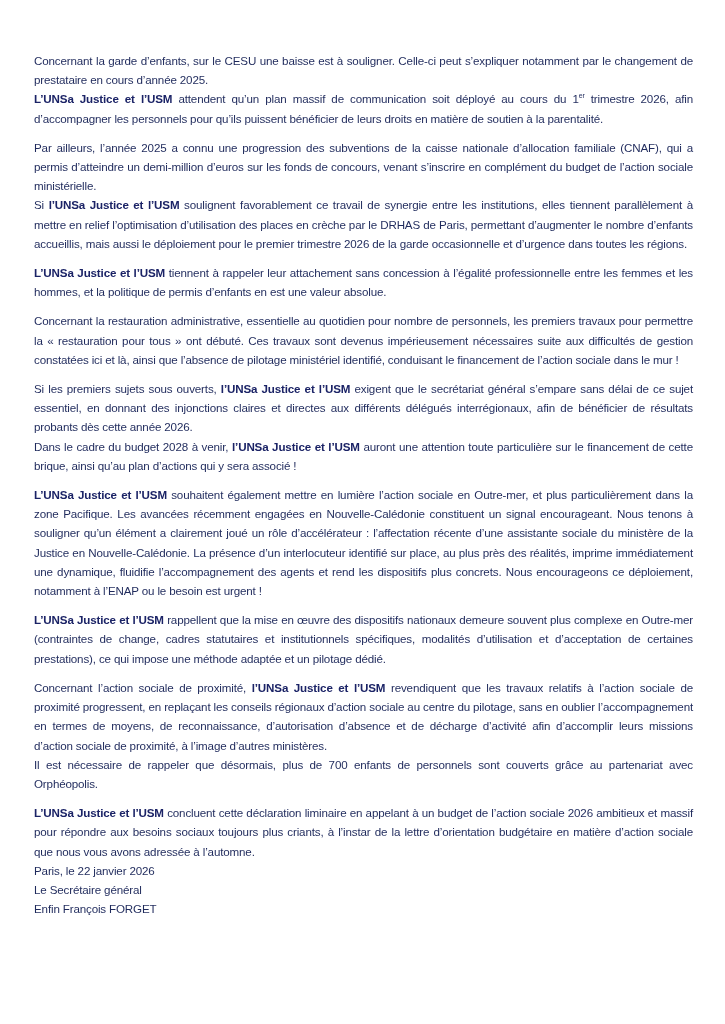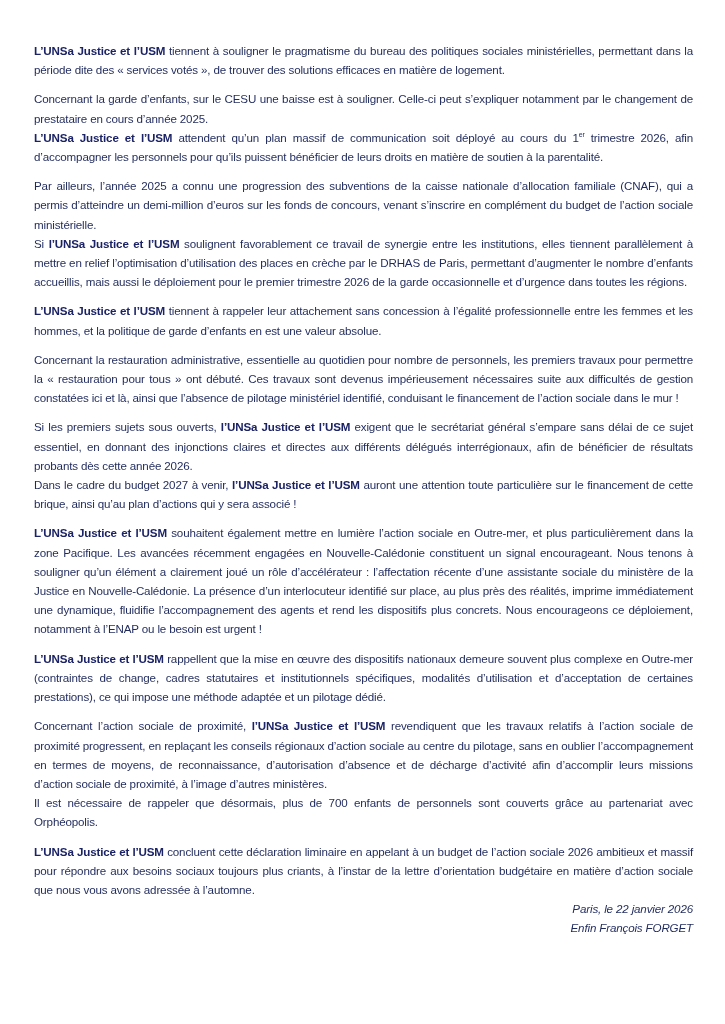--- a/index.html
+++ b/index.html
@@ -7,46 +7,46 @@
   .page {
     position: absolute; left: 34px; top: 41px; width: 659px;
     font-family: "Liberation Sans", sans-serif;
     font-size: 11.6px; line-height: 19.2px; color: #1f2a5c;
     text-align: justify; letter-spacing: -0.15px;
   }
   .page p { margin: 0; }
   .gap { margin-top: 10px !important; }
   .org { font-weight: bold; color: #1b2366; }
   sup { font-size: 7px; line-height: 0; vertical-align: 5px; }
-  .sig { text-align: right; margin: 0; font-style: italic; }
+  .sig { margin: 0; }
 </style>
 </head>
 <body>
 
 <div class="page">
-  <p><span class="org">L’UNSa Justice et l’USM</span><span> tiennent à souligner le pragmatisme du bureau des politiques sociales ministérielles, permettant dans la période dite des « services votés », de trouver des solutions efficaces en matière de logement.</span></p>
 
   <p class="gap"><span>Concernant la garde d’enfants, sur le CESU une baisse est à souligner. Celle-ci peut s’expliquer notamment par le changement de prestataire en cours d’année 2025.</span></p>
   <p><span class="org">L’UNSa Justice et l’USM</span><span> attendent qu’un plan massif de communication soit déployé au cours du 1</span><sup>er</sup><span> trimestre 2026, afin d’accompagner les personnels pour qu’ils puissent bénéficier de leurs droits en matière de soutien à la parentalité.</span></p>
 
   <p class="gap"><span>Par ailleurs, l’année 2025 a connu une progression des subventions de la caisse nationale d’allocation familiale (CNAF), qui a permis d’atteindre un demi-million d’euros sur les fonds de concours, venant s’inscrire en complément du budget de l’action sociale ministérielle.</span></p>
   <p><span>Si </span><span class="org">l’UNSa Justice et l’USM</span><span> soulignent favorablement ce travail de synergie entre les institutions, elles tiennent parallèlement à mettre en relief l’optimisation d’utilisation des places en crèche par le DRHAS de Paris, permettant d’augmenter le nombre d’enfants accueillis, mais aussi le déploiement pour le premier trimestre 2026 de la garde occasionnelle et d’urgence dans toutes les régions.</span></p>
 
-  <p class="gap"><span class="org">L’UNSa Justice et l’USM</span><span> tiennent à rappeler leur attachement sans concession à l’égalité professionnelle entre les femmes et les hommes, et la politique de garde d’enfants en est une valeur absolue.</span></p>
+  <p class="gap"><span class="org">L’UNSa Justice et l’USM</span><span> tiennent à rappeler leur attachement sans concession à l’égalité professionnelle entre les femmes et les hommes, et la politique de permis d’enfants en est une valeur absolue.</span></p>
 
   <p class="gap"><span>Concernant la restauration administrative, essentielle au quotidien pour nombre de personnels, les premiers travaux pour permettre la « restauration pour tous » ont débuté. Ces travaux sont devenus impérieusement nécessaires suite aux difficultés de gestion constatées ici et là, ainsi que l’absence de pilotage ministériel identifié, conduisant le financement de l’action sociale dans le mur !</span></p>
 
   <p class="gap"><span>Si les premiers sujets sous ouverts, </span><span class="org">l’UNSa Justice et l’USM</span><span> exigent que le secrétariat général s’empare sans délai de ce sujet essentiel, en donnant des injonctions claires et directes aux différents délégués interrégionaux, afin de bénéficier de résultats probants dès cette année 2026.</span></p>
-  <p><span>Dans le cadre du budget 2027 à venir, </span><span class="org">l’UNSa Justice et l’USM</span><span> auront une attention toute particulière sur le financement de cette brique, ainsi qu’au plan d’actions qui y sera associé !</span></p>
+  <p><span>Dans le cadre du budget 2028 à venir, </span><span class="org">l’UNSa Justice et l’USM</span><span> auront une attention toute particulière sur le financement de cette brique, ainsi qu’au plan d’actions qui y sera associé !</span></p>
 
   <p class="gap"><span class="org">L’UNSa Justice et l’USM</span><span> souhaitent également mettre en lumière l’action sociale en Outre-mer, et plus particulièrement dans la zone Pacifique. Les avancées récemment engagées en Nouvelle-Calédonie constituent un signal encourageant. Nous tenons à souligner qu’un élément a clairement joué un rôle d’accélérateur : l’affectation récente d’une assistante sociale du ministère de la Justice en Nouvelle-Calédonie. La présence d’un interlocuteur identifié sur place, au plus près des réalités, imprime immédiatement une dynamique, fluidifie l’accompagnement des agents et rend les dispositifs plus concrets. Nous encourageons ce déploiement, notamment à l’ENAP ou le besoin est urgent !</span></p>
 
   <p class="gap"><span class="org">L’UNSa Justice et l’USM</span><span> rappellent que la mise en œuvre des dispositifs nationaux demeure souvent plus complexe en Outre-mer (contraintes de change, cadres statutaires et institutionnels spécifiques, modalités d’utilisation et d’acceptation de certaines prestations), ce qui impose une méthode adaptée et un pilotage dédié.</span></p>
 
   <p class="gap"><span>Concernant l’action sociale de proximité, </span><span class="org">l’UNSa Justice et l’USM</span><span> revendiquent que les travaux relatifs à l’action sociale de proximité progressent, en replaçant les conseils régionaux d’action sociale au centre du pilotage, sans en oublier l’accompagnement en termes de moyens, de reconnaissance, d’autorisation d’absence et de décharge d’activité afin d’accomplir leurs missions d’action sociale de proximité, à l’image d’autres ministères.</span></p>
 
   <p><span>Il est nécessaire de rappeler que désormais, plus de 700 enfants de personnels sont couverts grâce au partenariat avec Orphéopolis.</span></p>
 
   <p class="gap"><span class="org">L’UNSa Justice et l’USM</span><span> concluent cette déclaration liminaire en appelant à un budget de l’action sociale 2026 ambitieux et massif pour répondre aux besoins sociaux toujours plus criants, à l’instar de la lettre d’orientation budgétaire en matière d’action sociale que nous vous avons adressée à l’automne.</span></p>
 
   <p class="sig">Paris, le 22 janvier 2026</p>
+  <p class="sig">Le Secrétaire général</p>
   <p class="sig">Enfin François FORGET</p>
 </div>
 
 </body></html>

